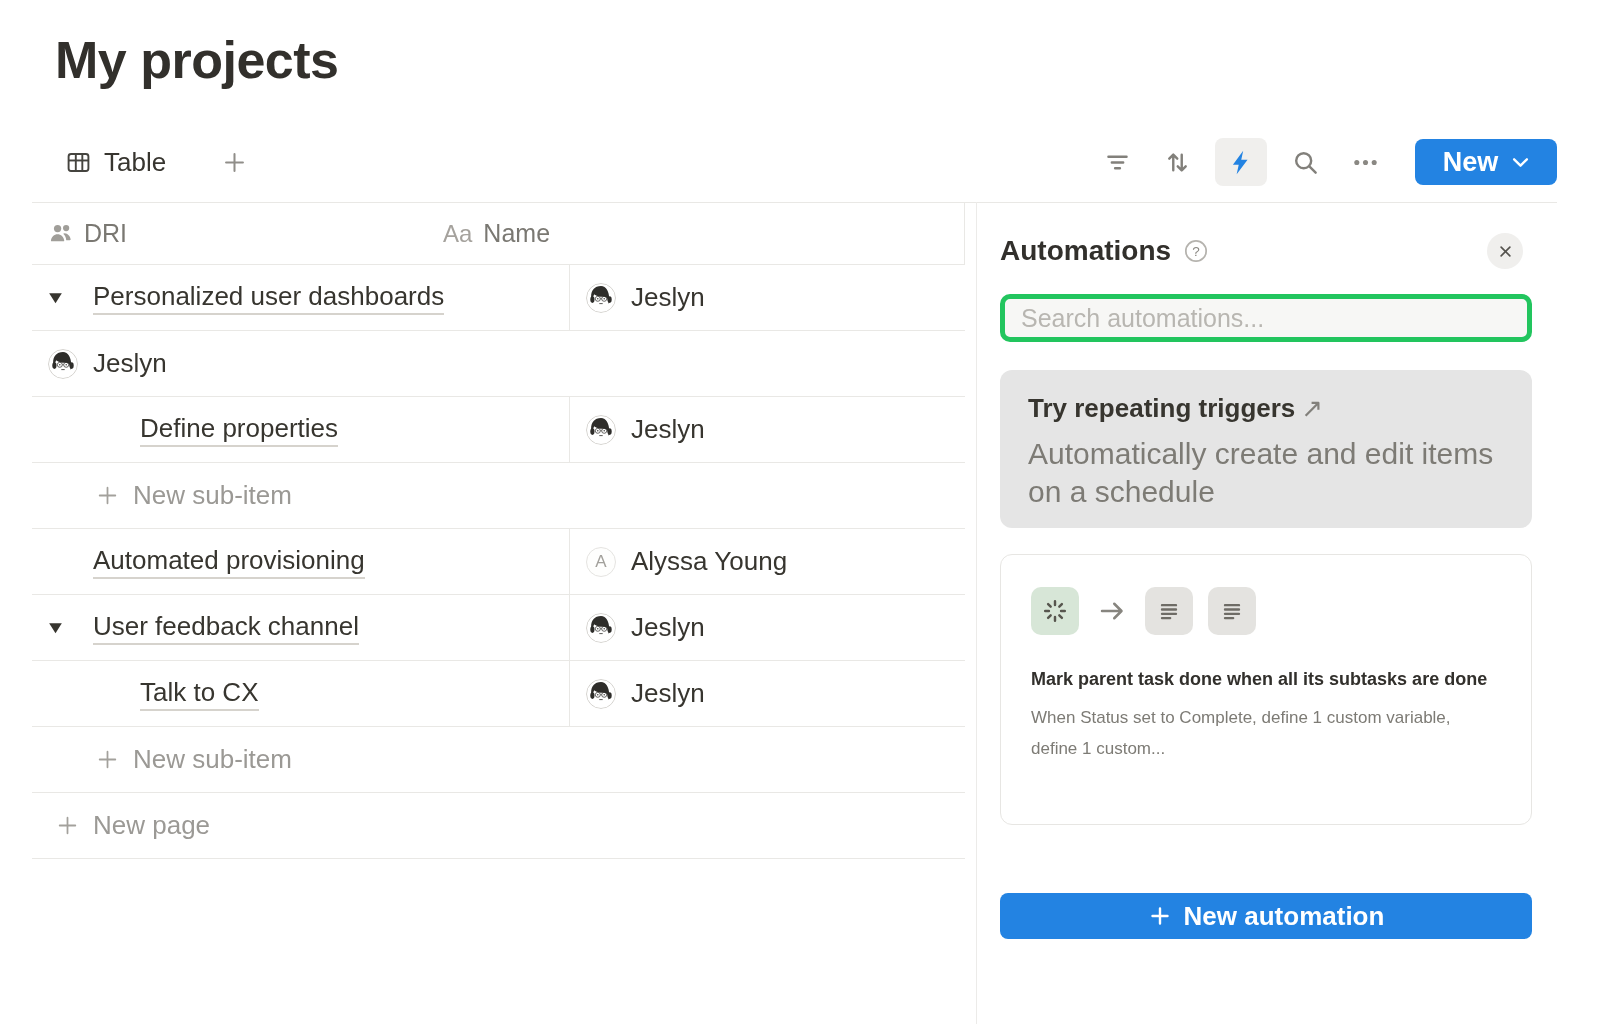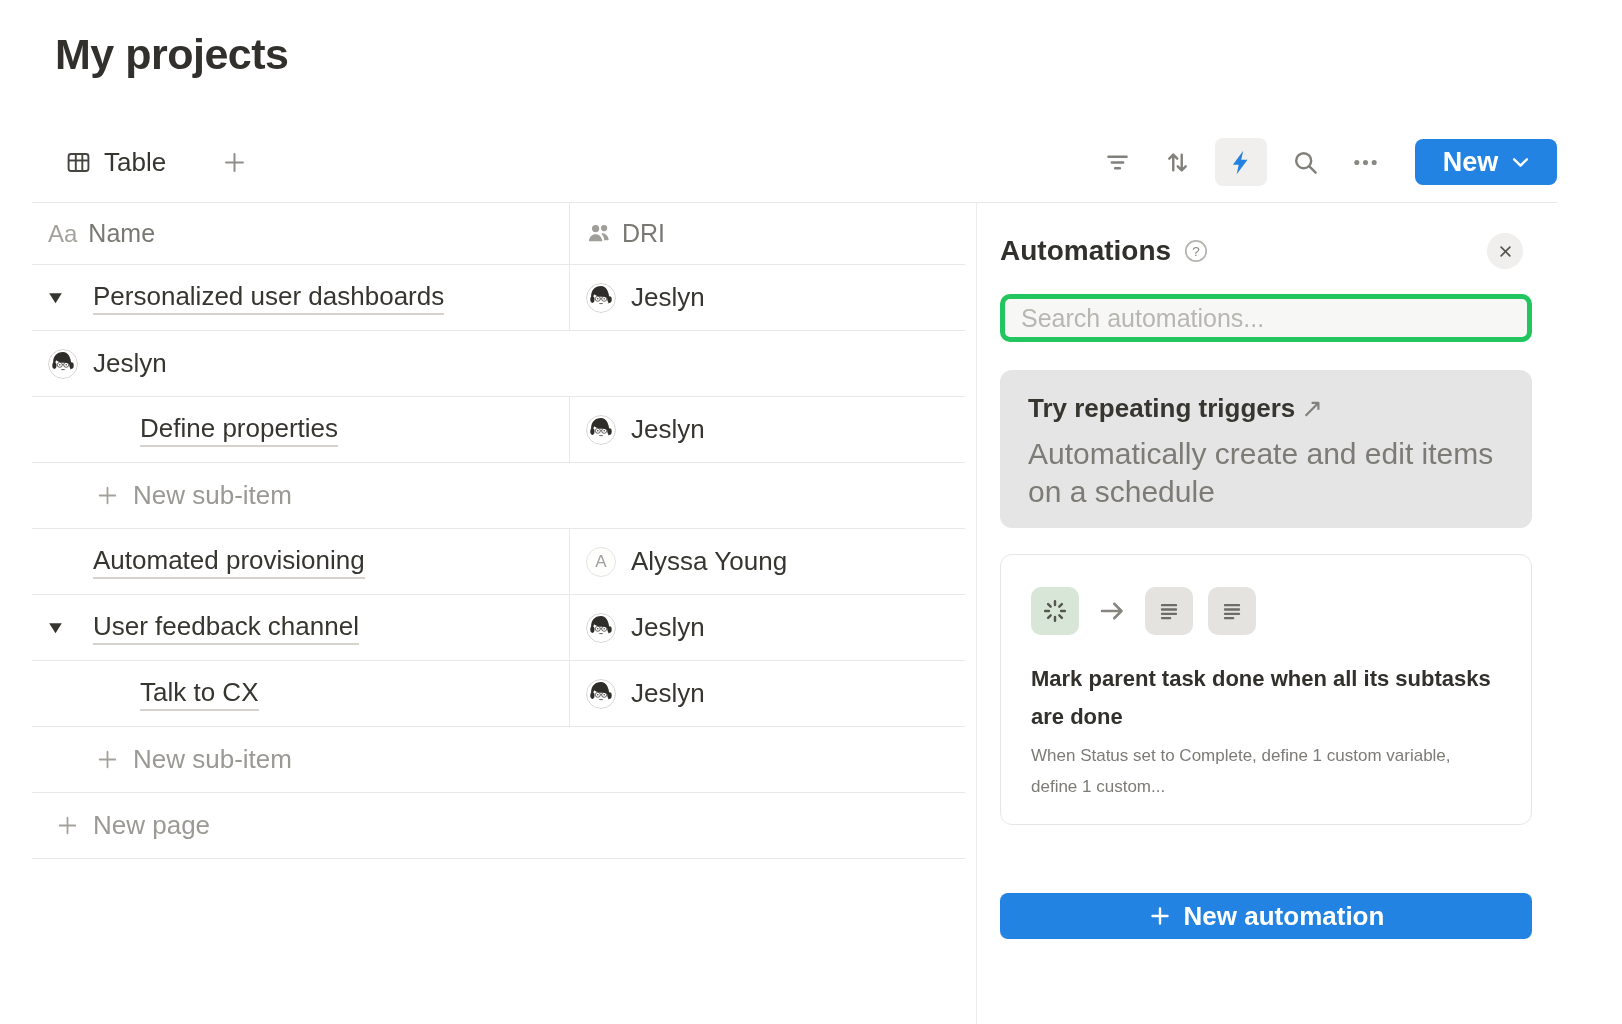--- a/index.html
+++ b/index.html
@@ -7,21 +7,21 @@
     width:1622px; height:1024px; position:relative; overflow:hidden;
     background:#ffffff;
     font-family:"Liberation Sans","DejaVu Sans",sans-serif;
     color:#37352F;
   }
   svg { display:block; }
 
   
   .page-title {
     position:absolute; left:55px; top:30px; margin:0;
-    font-size:43px; font-weight:700; letter-spacing:-0.5px; color:#32302C;
+    font-size:52px; font-weight:700; letter-spacing:-0.5px; color:#32302C;
   }
 
   
   .toolbar {
     position:absolute; left:65px; right:65px; top:137px; height:50px;
     display:flex; justify-content:space-between; align-items:center;
   }
   .toolbar-left { display:flex; align-items:center;gap:24px; }
   .view-tab { display:flex; align-items:center; gap:12px; cursor:pointer; }
   .view-tab-label { font-size:26px; font-weight:500; color:#37352F; }
@@ -111,21 +111,21 @@
 
   .auto-card {
     margin-top:26px; height:271px; box-sizing:border-box; background:#fff;
     border:1px solid #E7E6E3; border-radius:12px; padding:32px 30px 0 30px; cursor:pointer;
   }
   .icons-row { display:flex; align-items:center; gap:15px; }
   .icon-sq { width:48px; height:48px; border-radius:10px; display:flex; align-items:center; justify-content:center; }
   .icon-sq.green { background:#D7E6D7; }
   .icon-sq.gray  { background:#E4E3E0; }
   .flow-arrow { margin:0 3px; display:flex; }
-  .auto-title { margin-top:25px; font-size:22px; font-weight:700; color:#32302C; line-height:38px; }
+  .auto-title { margin-top:25px; font-size:18px; font-weight:700; color:#32302C; line-height:38px; }
   .auto-desc  { margin-top:4px; font-size:17px; color:#7D7B75; line-height:31px; }
 
   .new-automation-btn {
     margin-top:68px; width:100%; height:46px;
     background:#2383E2; border:none; border-radius:8px; cursor:pointer;
     display:flex; align-items:center; justify-content:center; gap:12px;
     color:#fff; font-size:26px; font-weight:700; font-family:inherit;
   }
 </style>
 </head>
@@ -202,34 +202,34 @@
           </svg>
       </span>
     </button>
   </div>
 </div>
 
 <div class="top-rule"></div>
 
 <div class="table">
   <div class="thead">
-    <div class="th th-name">
-      <span class="aa-glyph">Aa</span>
-      <span>Name</span>
-    </div>
     <div class="th th-dri">
       <span>
         <svg width="25" height="25" viewBox="0 0 24 24" fill="#A09E99">
           <circle cx="9.2" cy="7.3" r="3.5"></circle>
           <path d="M2.8 18.6c.5-3.5 3.1-6 6.4-6s5.9 2.5 6.4 6c.1.5-.4.9-.9.9H3.7c-.5 0-1-.4-.9-.9z"></path>
           <circle cx="17.4" cy="6.8" r="3"></circle>
           <path d="M16 11.8c3 .3 5.3 2.6 5.7 5.7.1.5-.3.9-.8.9h-3.4c-.2-2.5-1.2-4.7-2.9-6.1.4-.3.9-.5 1.4-.5z"></path>
         </svg>
       </span>
       <span>DRI</span>
+    </div>
+    <div class="th th-name">
+      <span class="aa-glyph">Aa</span>
+      <span>Name</span>
     </div>
   </div>
   <div id="table-body">
       <div class="trow item-row">
         <div class="name-cell">
           <span class="toggle">
             <svg width="15" height="13" viewBox="0 0 14 12">
               <path d="M1.1 1.6h11.8L7 11z" fill="#37352F"></path>
             </svg>
           </span>

